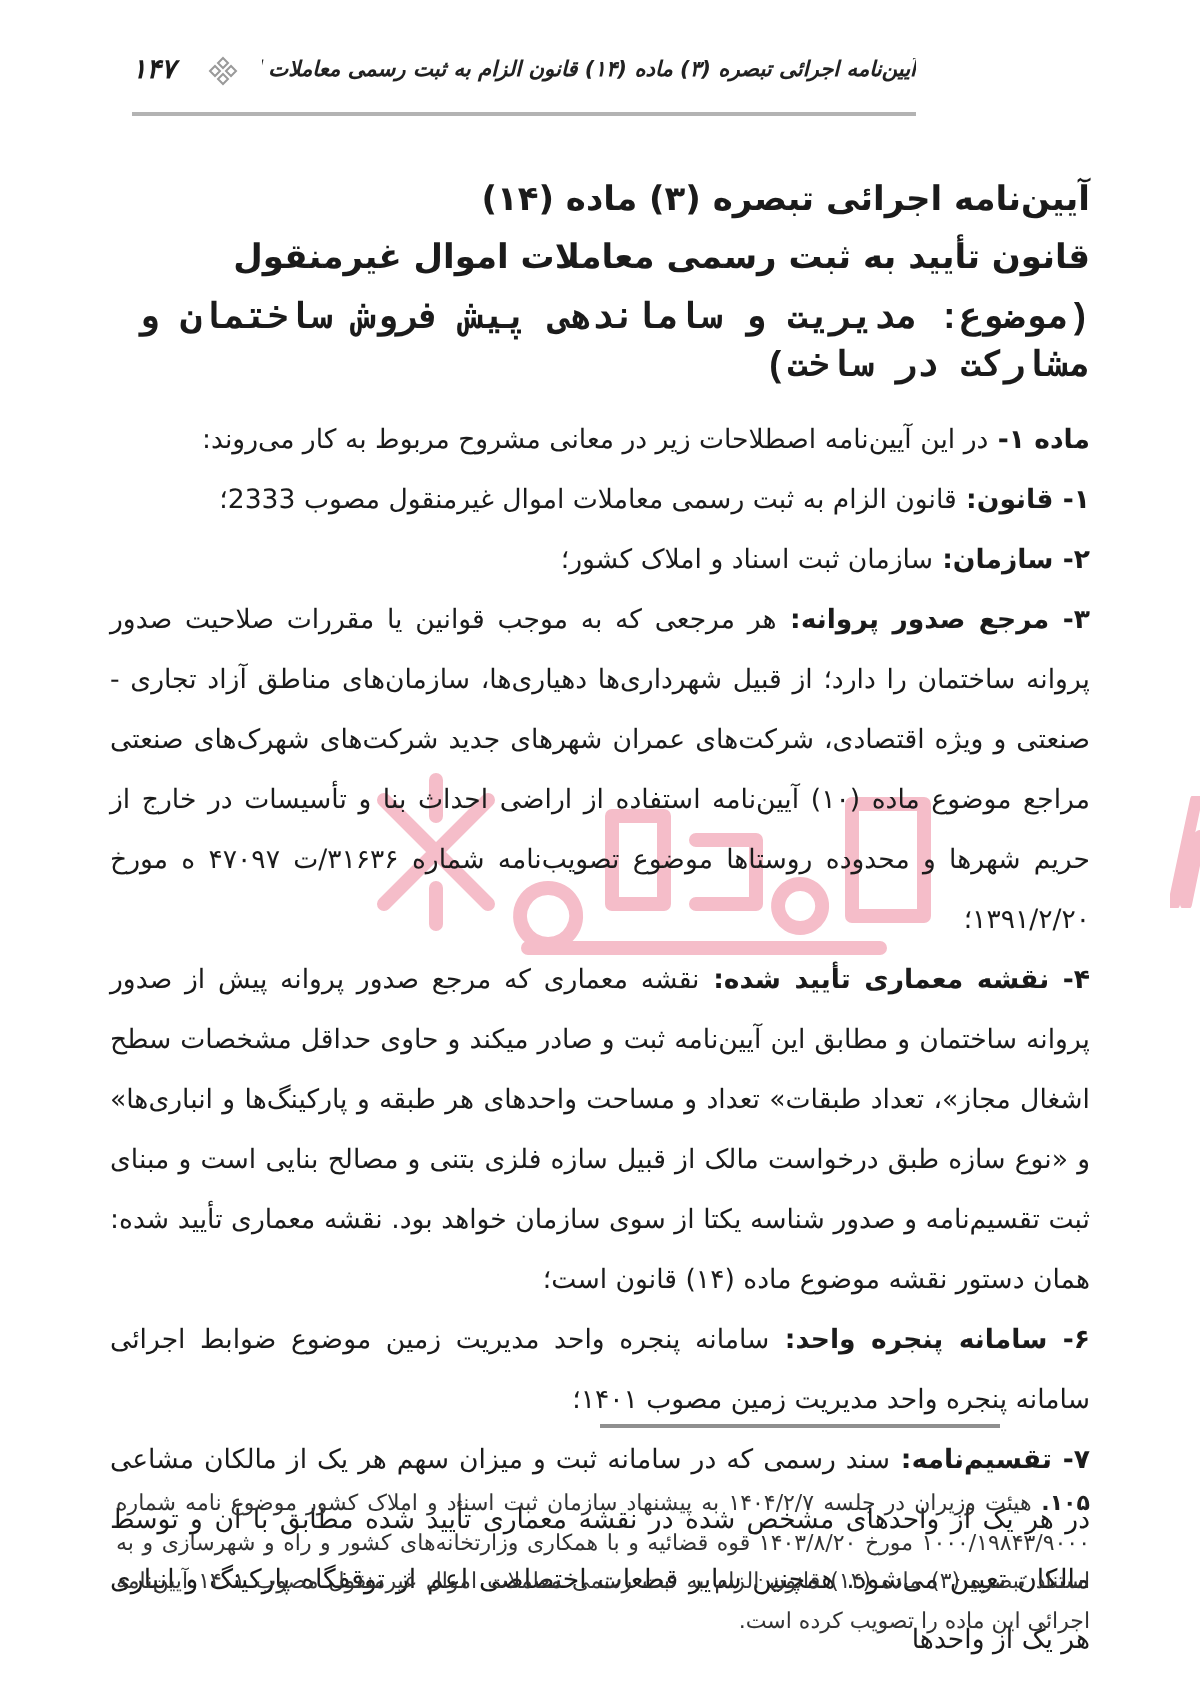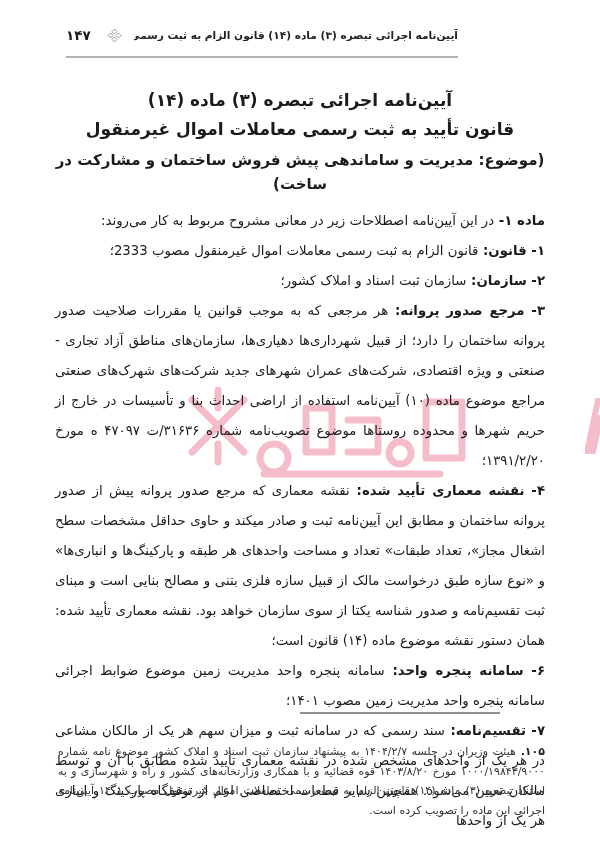--- a/index.html
+++ b/index.html
@@ -7,36 +7,36 @@
   .page {
     position:relative; width:600px; height:851px; margin:0 auto;
     background:#ffffff; overflow:hidden;
     font-family:"DejaVu Sans","Liberation Sans",sans-serif;
     color:#1b1b1b;
     direction:rtl;
   }
   
   .header {
     position:absolute; top:27px; left:66px; width:392px;
-    display:flex; flex-direction:row; align-items:center; direction:ltr;
+    display:flex; flex-direction:row; align-items:center; direction:ltr;font-style:italic;
   }
   .page-num { font-size:13.5px; font-weight:bold; letter-spacing:1px; }
   .ornament { margin:0 12px 0 16px; display:flex; align-items:center; }
   .running-title {
     flex:1; direction:rtl; text-align:left; font-size:10.6px; font-weight:600; color:#222;
     white-space:nowrap; overflow:hidden;
   }
   .header-rule {
     position:absolute; top:56px; left:66px; width:392px; height:2px; background:#b3b3b3;
   }
   
-  .title-block { position:absolute; top:86px; right:55px; left:55px; text-align:center; }
+  .title-block { position:absolute; top:86px; right:55px; left:55px; text-align:right; }
   .title-l1 { font-size:17px; font-weight:bold; line-height:29px; }
   .title-l2 { font-size:17px; font-weight:bold; line-height:29px; }
-  .title-subject { font-size:15px; font-weight:bold; line-height:24px; margin-top:4px; }
+  .title-subject { font-size:18px; font-weight:bold; line-height:24px; margin-top:4px;font-family:Liberation Mono, monospace; }
   .title-approval { font-size:13.2px; font-weight:bold; line-height:26px; margin-top:2px; }
   .title-approval sup { font-size:8px; font-weight:bold; position:relative; top:-1px; }
   
   .body-text {
     position:absolute; top:206px; right:55px; left:55px;
     font-size:13.3px; line-height:30px; text-align:justify;
   }
   .clause { text-align:justify; }
   .clause b { font-weight:bold; }
   .clause b::after { content:" "; }

